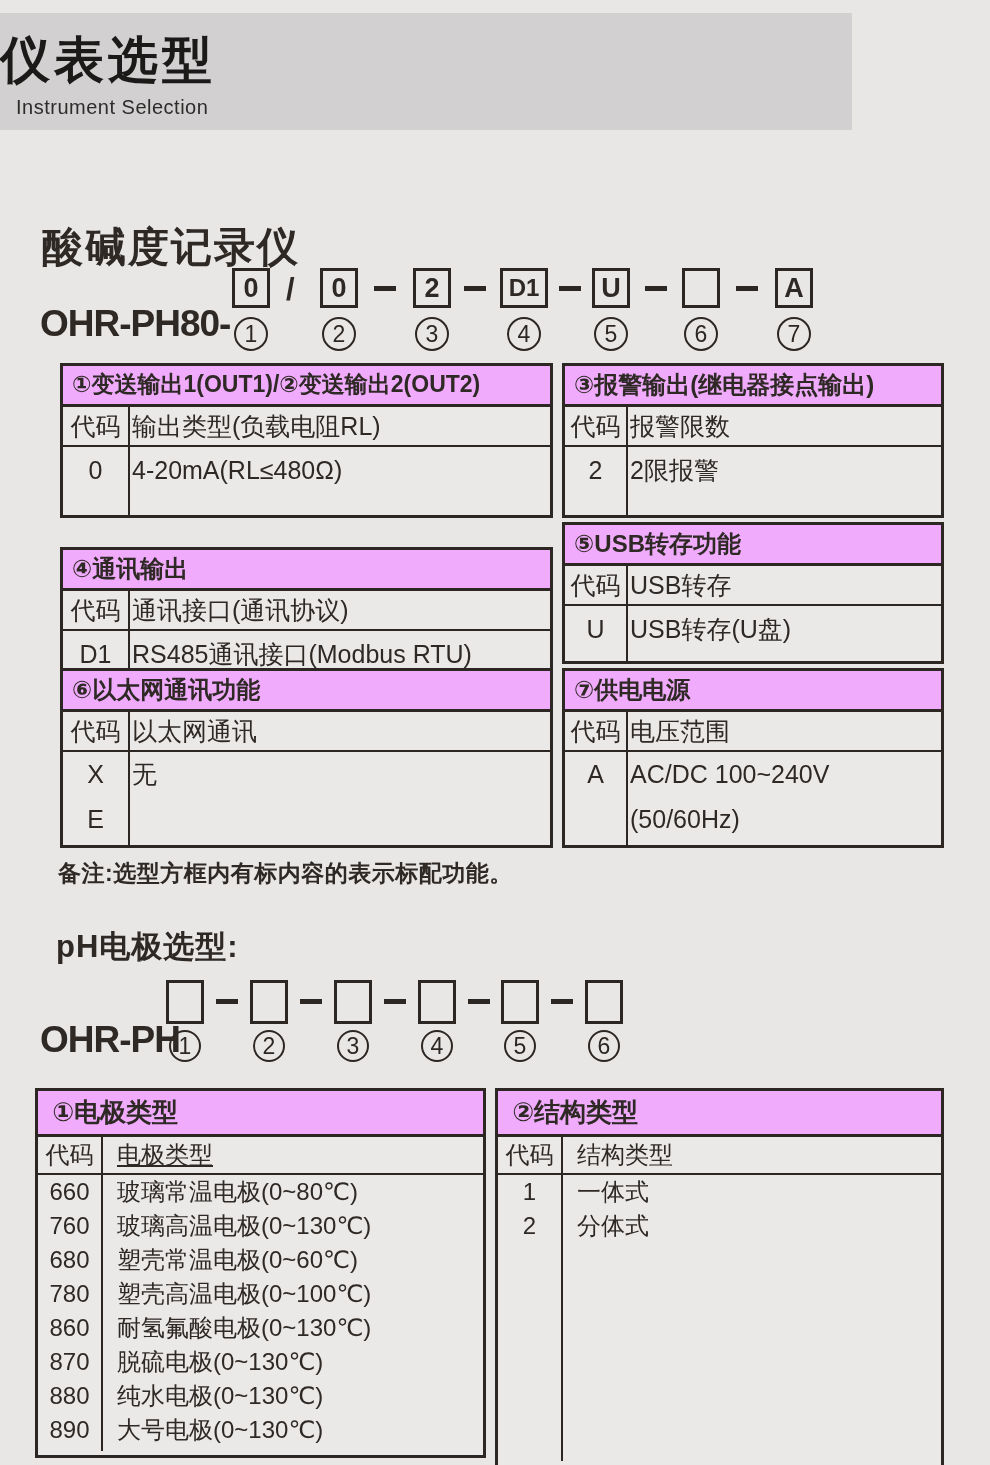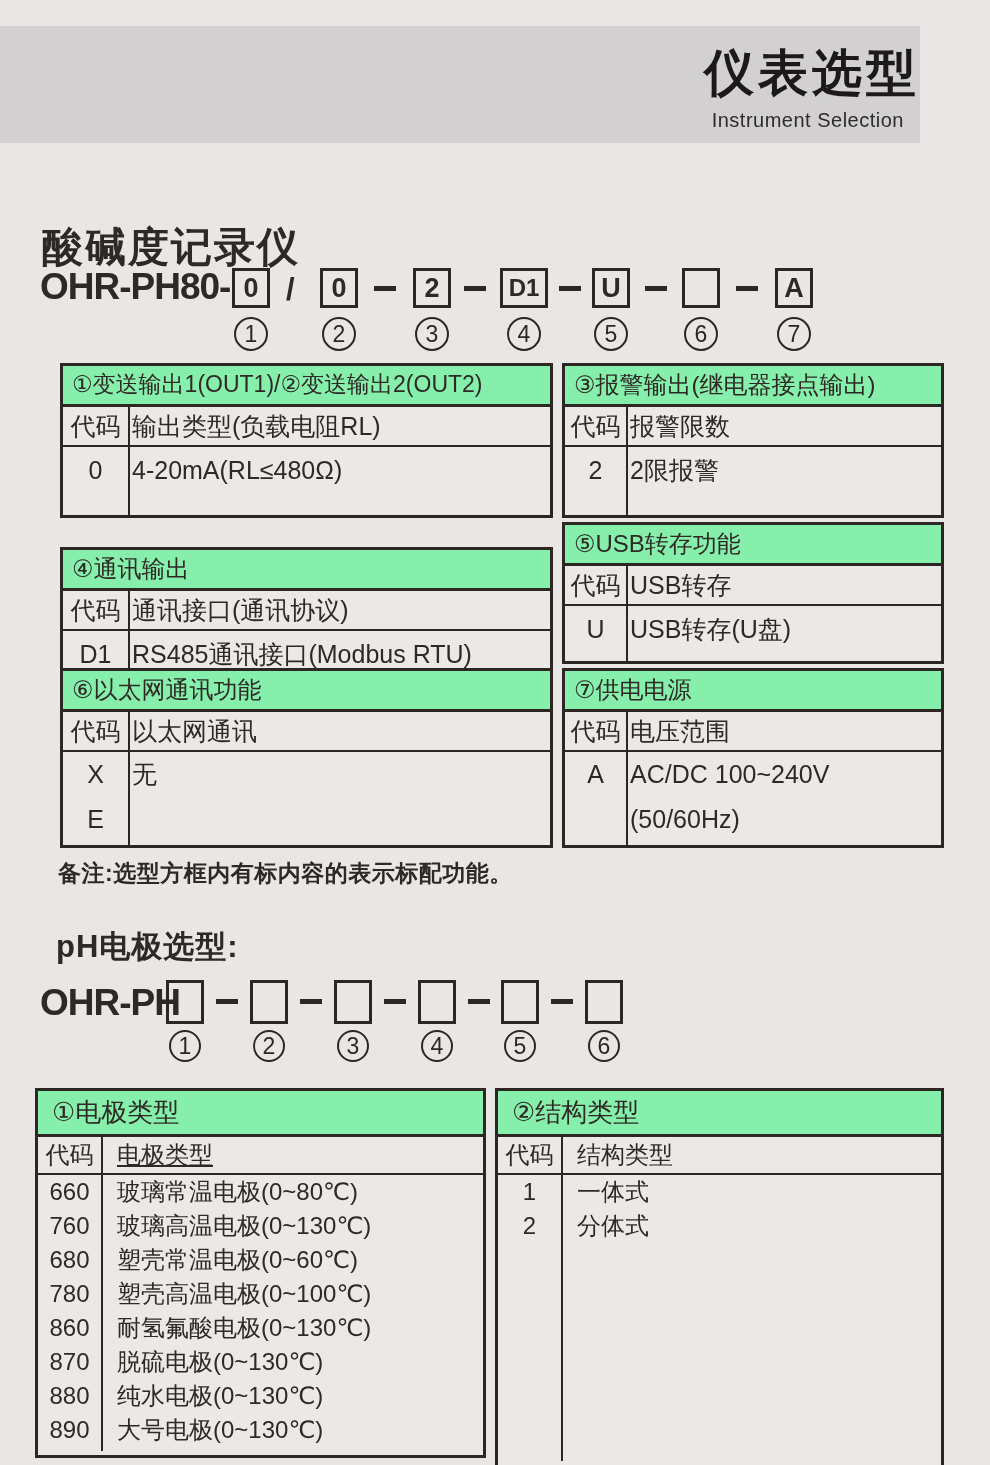--- a/index.html
+++ b/index.html
@@ -6,37 +6,37 @@
   .page{
     position:relative;
     width:990px;height:1465px;
     background:#e9e7e6;
     font-family:"Liberation Sans","DejaVu Sans",sans-serif;
     color:#2f2925;
     overflow:hidden;
   }
   
   .title-band{
-    position:absolute;left:0;top:26px;width:920px;height:117px;
-    background:#d2d0d0;text-align:right;
+    position:absolute;left:0;top:13px;width:852px;height:117px;
+    background:#d2d0d0;text-align:left;
   }
   .page-title{
     margin:0;padding-top:14px;
     font-size:50px;font-weight:bold;letter-spacing:4px;color:#1c1a19;
   }
   .page-subtitle{
     margin:16px;margin-top:2px;font-size:20px;color:#2e2c2b;letter-spacing:0.5px;
   }
   
   .recorder-heading{
     position:absolute;left:42px;top:220px;
     font-size:41px;font-weight:600;letter-spacing:2px;
   }
   .model-prefix{
-    position:absolute;font-size:37px;font-weight:700;letter-spacing:-1px;white-space:nowrap;
+    position:absolute;font-size:37px;font-weight:700;letter-spacing:-1px;white-space:nowrap;margin-top:37px;
   }
   .rec-prefix{left:40px;top:266px;}
   .ele-prefix{left:40px;top:982px;}
   
   .mbox{
     position:absolute;width:38px;height:40px;
     border:3px solid #2d2723;box-sizing:border-box;
     text-align:center;line-height:34px;
     font-size:27px;font-weight:700;
   }
@@ -50,22 +50,22 @@
     text-align:center;line-height:30px;font-size:23px;color:#2d2723;
   }
   .cnum.small{width:32px;height:32px;line-height:28px;}
   
   .half-table{
     position:absolute;box-sizing:border-box;
     border:3px solid #2d2723;background:#ebe9e8;
   }
   .tbl-title{
     box-sizing:border-box;height:41px;line-height:37px;
-    background:#86efac;border-bottom:3px solid #2d2723;
-    font-weight:normal;font-size:24px;padding-left:9px;white-space:nowrap;overflow:hidden;
+    background:#f0abfc;border-bottom:3px solid #2d2723;
+    font-weight:bold;font-size:24px;padding-left:9px;white-space:nowrap;overflow:hidden;
   }
   .tbl-sub{display:flex;box-sizing:border-box;height:40px;border-bottom:2px solid #2d2723;}
   .tbl-body{display:flex;}
   .code-col{width:67px;box-sizing:border-box;border-right:2px solid #2d2723;text-align:center;flex-shrink:0;}
   .code-col-r{width:63px;}
   .desc-col{flex:1;padding-left:2px;overflow:hidden;white-space:nowrap;}
   .t25{font-size:25px;line-height:38px;}
   .bline{font-size:25px;line-height:47px;}
   .bline2{font-size:25px;line-height:45px;}
   

